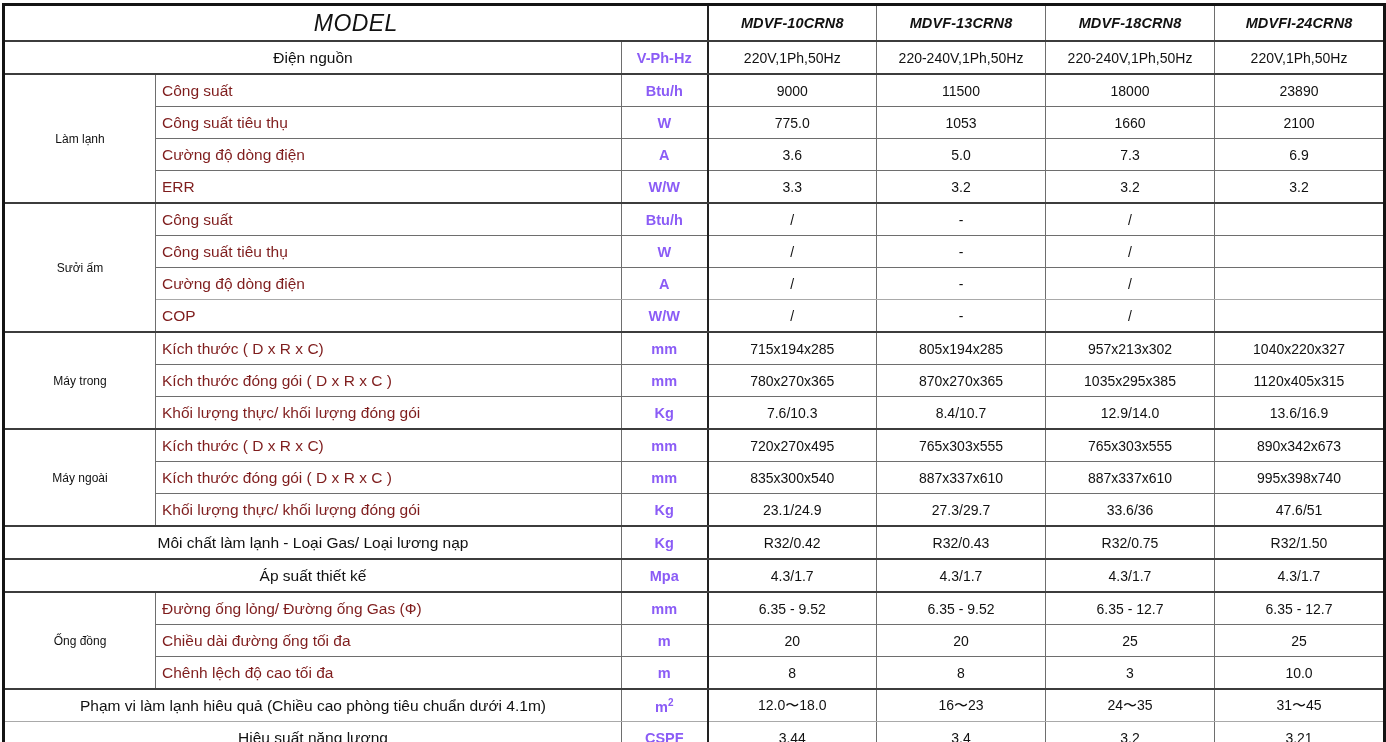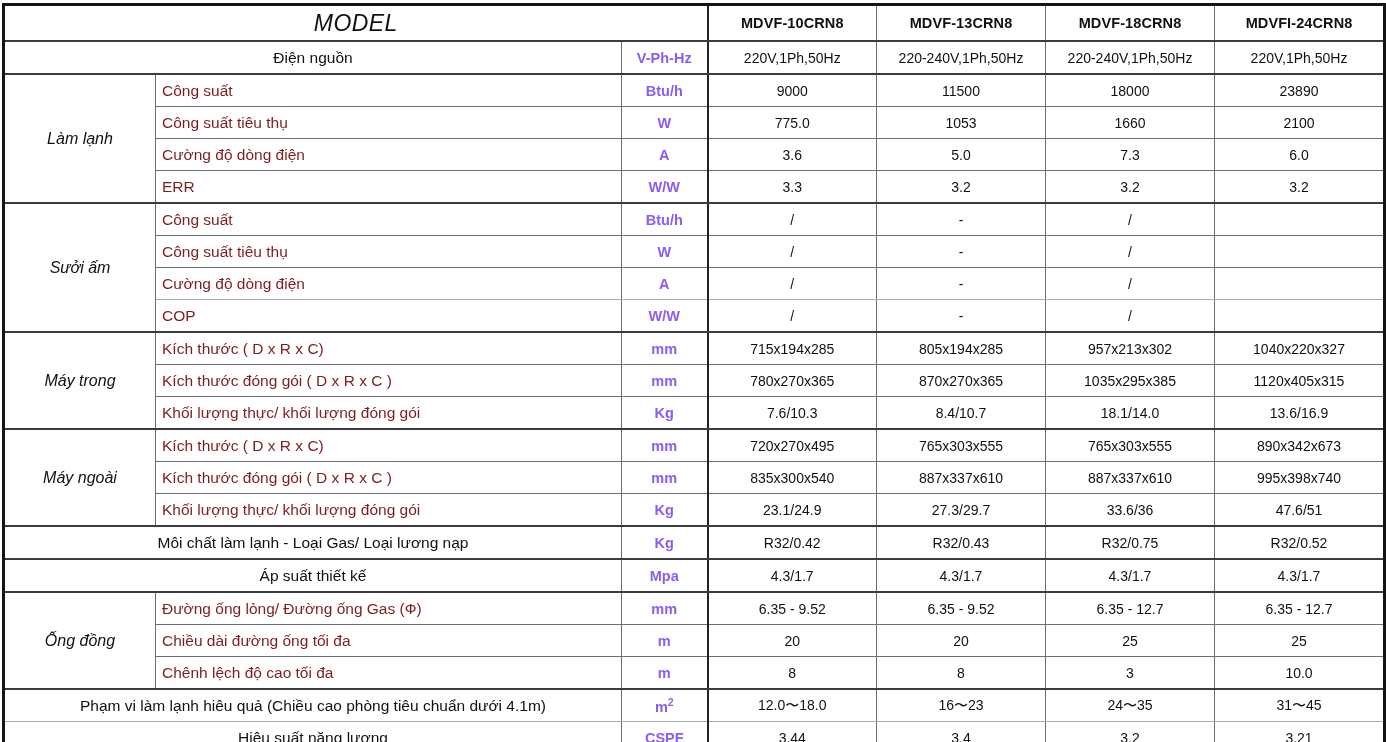--- a/index.html
+++ b/index.html
@@ -44,37 +44,37 @@
     text-align: center;
     color: #111;
     font-style: italic;
   }
   .model-head {
     font-size: 14.5px;
     font-weight: bold;
     text-align: center;
     letter-spacing: .1px;
     color: #111;
+    font-style: italic;
   }
   .unit {
     font-size: 14.5px;
     font-weight: bold;
     text-align: center;
     color: #8b5cf6;
   }
   .val {
     font-size: 14px;
     text-align: center;
     color: #111;
   }
   .grp {
-    font-size: 16px;
-    text-align: center;
-    color: #111;
-    font-style: italic;
+    font-size: 12px;
+    text-align: center;
+    color: #111;
   }
   .lbl {
     font-size: 15.5px;
     text-align: left;
     color: #7f1d1d;
     padding-left: 10px;
   }
   .wide {
     font-size: 15.5px;
     text-align: center;
@@ -137,21 +137,21 @@
       <td class="val">1053</td>
       <td class="val">1660</td>
       <td class="val">2100</td>
     </tr>
     <tr class="r-std">
       <td class="lbl">Cường độ dòng điện</td>
       <td class="unit">A</td>
       <td class="val tb-vsep-l">3.6</td>
       <td class="val">5.0</td>
       <td class="val">7.3</td>
-      <td class="val">6.0</td>
+      <td class="val">6.9</td>
     </tr>
     <tr class="r-std">
       <td class="lbl tb-mid-bottom">ERR</td>
       <td class="unit tb-mid-bottom">W/W</td>
       <td class="val tb-mid-bottom tb-vsep-l">3.3</td>
       <td class="val tb-mid-bottom">3.2</td>
       <td class="val tb-mid-bottom">3.2</td>
       <td class="val tb-mid-bottom">3.2</td>
     </tr>
 
@@ -204,21 +204,21 @@
       <td class="val tb-vsep-l">780x270x365</td>
       <td class="val">870x270x365</td>
       <td class="val">1035x295x385</td>
       <td class="val">1120x405x315</td>
     </tr>
     <tr class="r-std">
       <td class="lbl tb-mid-bottom">Khối lượng thực/ khối lượng đóng gói</td>
       <td class="unit tb-mid-bottom">Kg</td>
       <td class="val tb-mid-bottom tb-vsep-l">7.6/10.3</td>
       <td class="val tb-mid-bottom">8.4/10.7</td>
-      <td class="val tb-mid-bottom">18.1/14.0</td>
+      <td class="val tb-mid-bottom">12.9/14.0</td>
       <td class="val tb-mid-bottom">13.6/16.9</td>
     </tr>
 
     <tr class="r-std">
       <td class="grp tb-mid-bottom" rowspan="3">Máy ngoài</td>
       <td class="lbl">Kích thước ( D x R x C)</td>
       <td class="unit">mm</td>
       <td class="val tb-vsep-l">720x270x495</td>
       <td class="val">765x303x555</td>
       <td class="val">765x303x555</td>
@@ -240,21 +240,21 @@
       <td class="val tb-mid-bottom">33.6/36</td>
       <td class="val tb-mid-bottom">47.6/51</td>
     </tr>
 
     <tr class="r-std">
       <td class="wide tb-mid-bottom" colspan="2">Môi chất làm lạnh - Loại Gas/ Loại lương nạp</td>
       <td class="unit tb-mid-bottom">Kg</td>
       <td class="val tb-mid-bottom tb-vsep-l">R32/0.42</td>
       <td class="val tb-mid-bottom">R32/0.43</td>
       <td class="val tb-mid-bottom">R32/0.75</td>
-      <td class="val tb-mid-bottom">R32/0.52</td>
+      <td class="val tb-mid-bottom">R32/1.50</td>
     </tr>
 
     <tr class="r-std">
       <td class="wide tb-mid-bottom" colspan="2">Áp suất thiết kế</td>
       <td class="unit tb-mid-bottom">Mpa</td>
       <td class="val tb-mid-bottom tb-vsep-l">4.3/1.7</td>
       <td class="val tb-mid-bottom">4.3/1.7</td>
       <td class="val tb-mid-bottom">4.3/1.7</td>
       <td class="val tb-mid-bottom">4.3/1.7</td>
     </tr>

